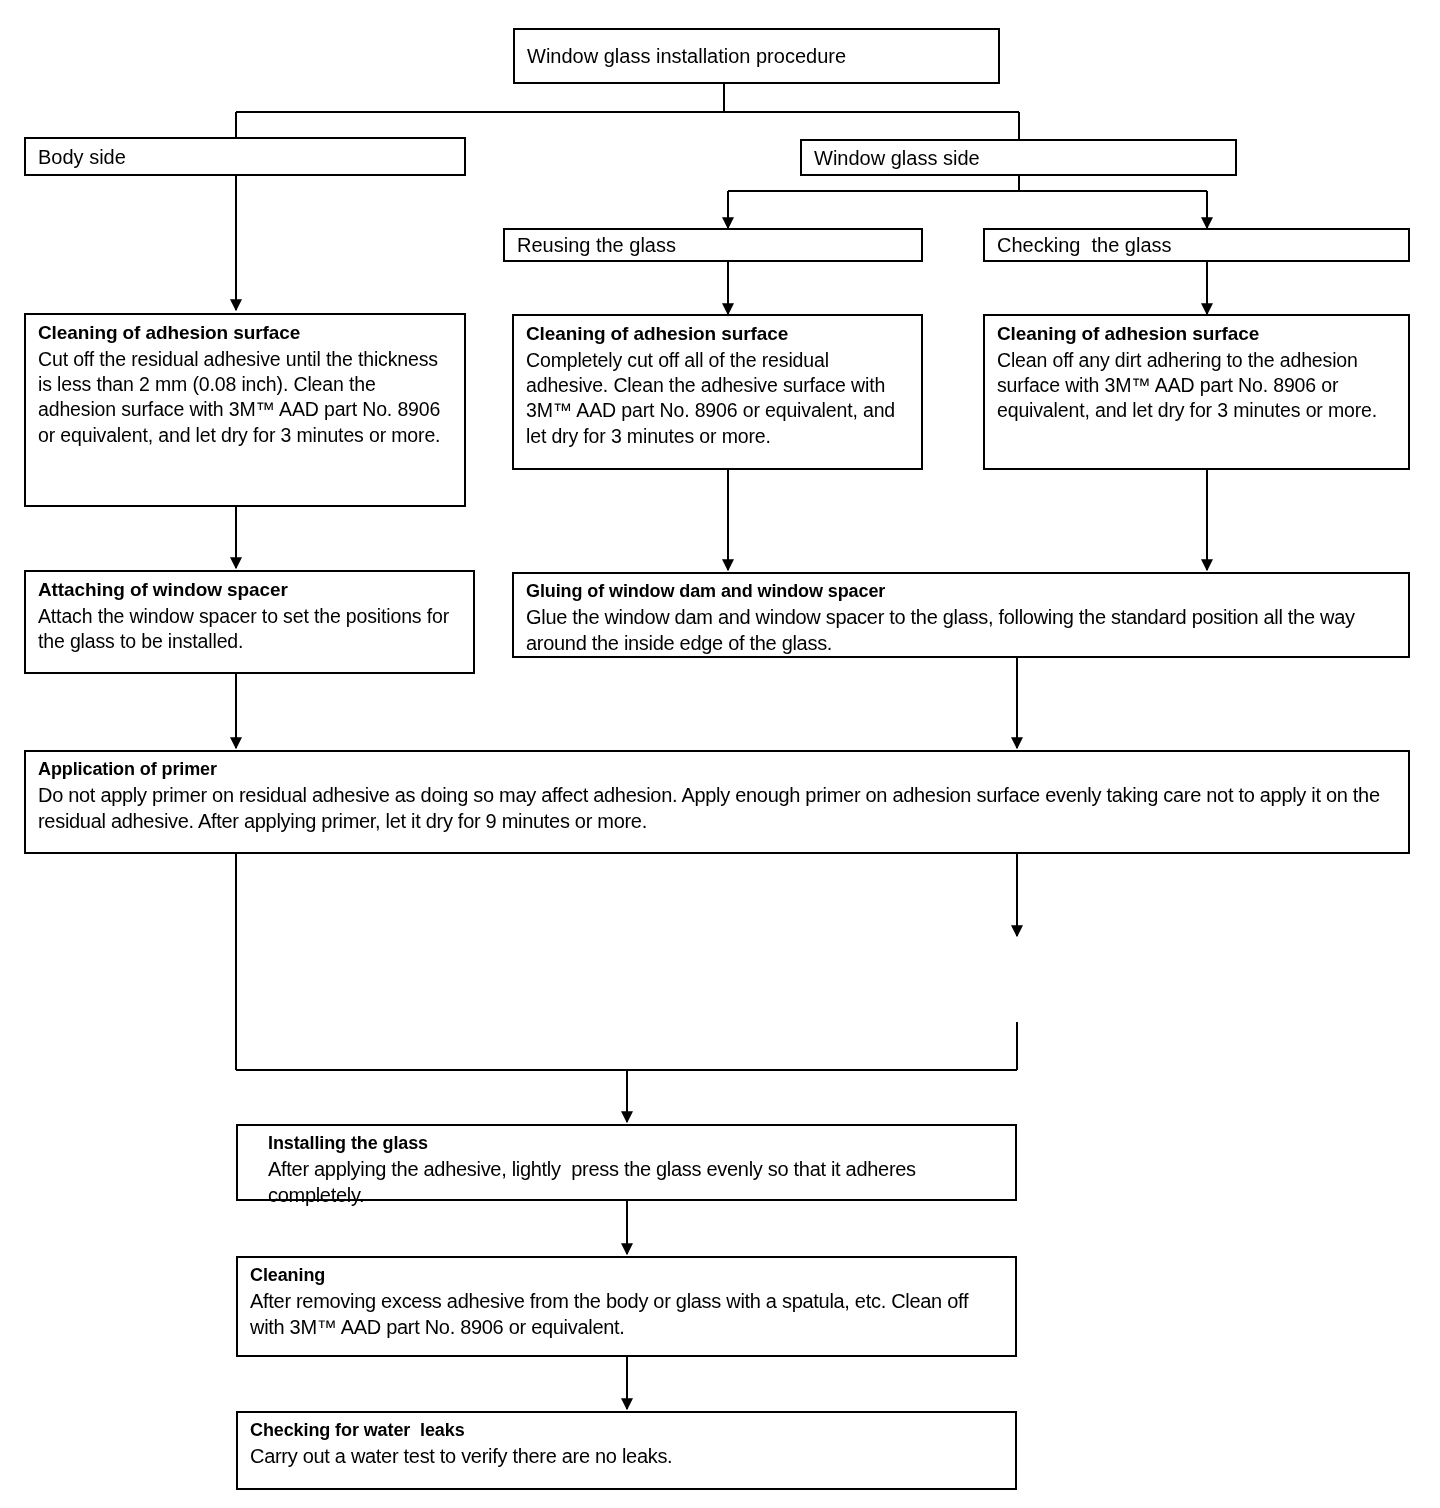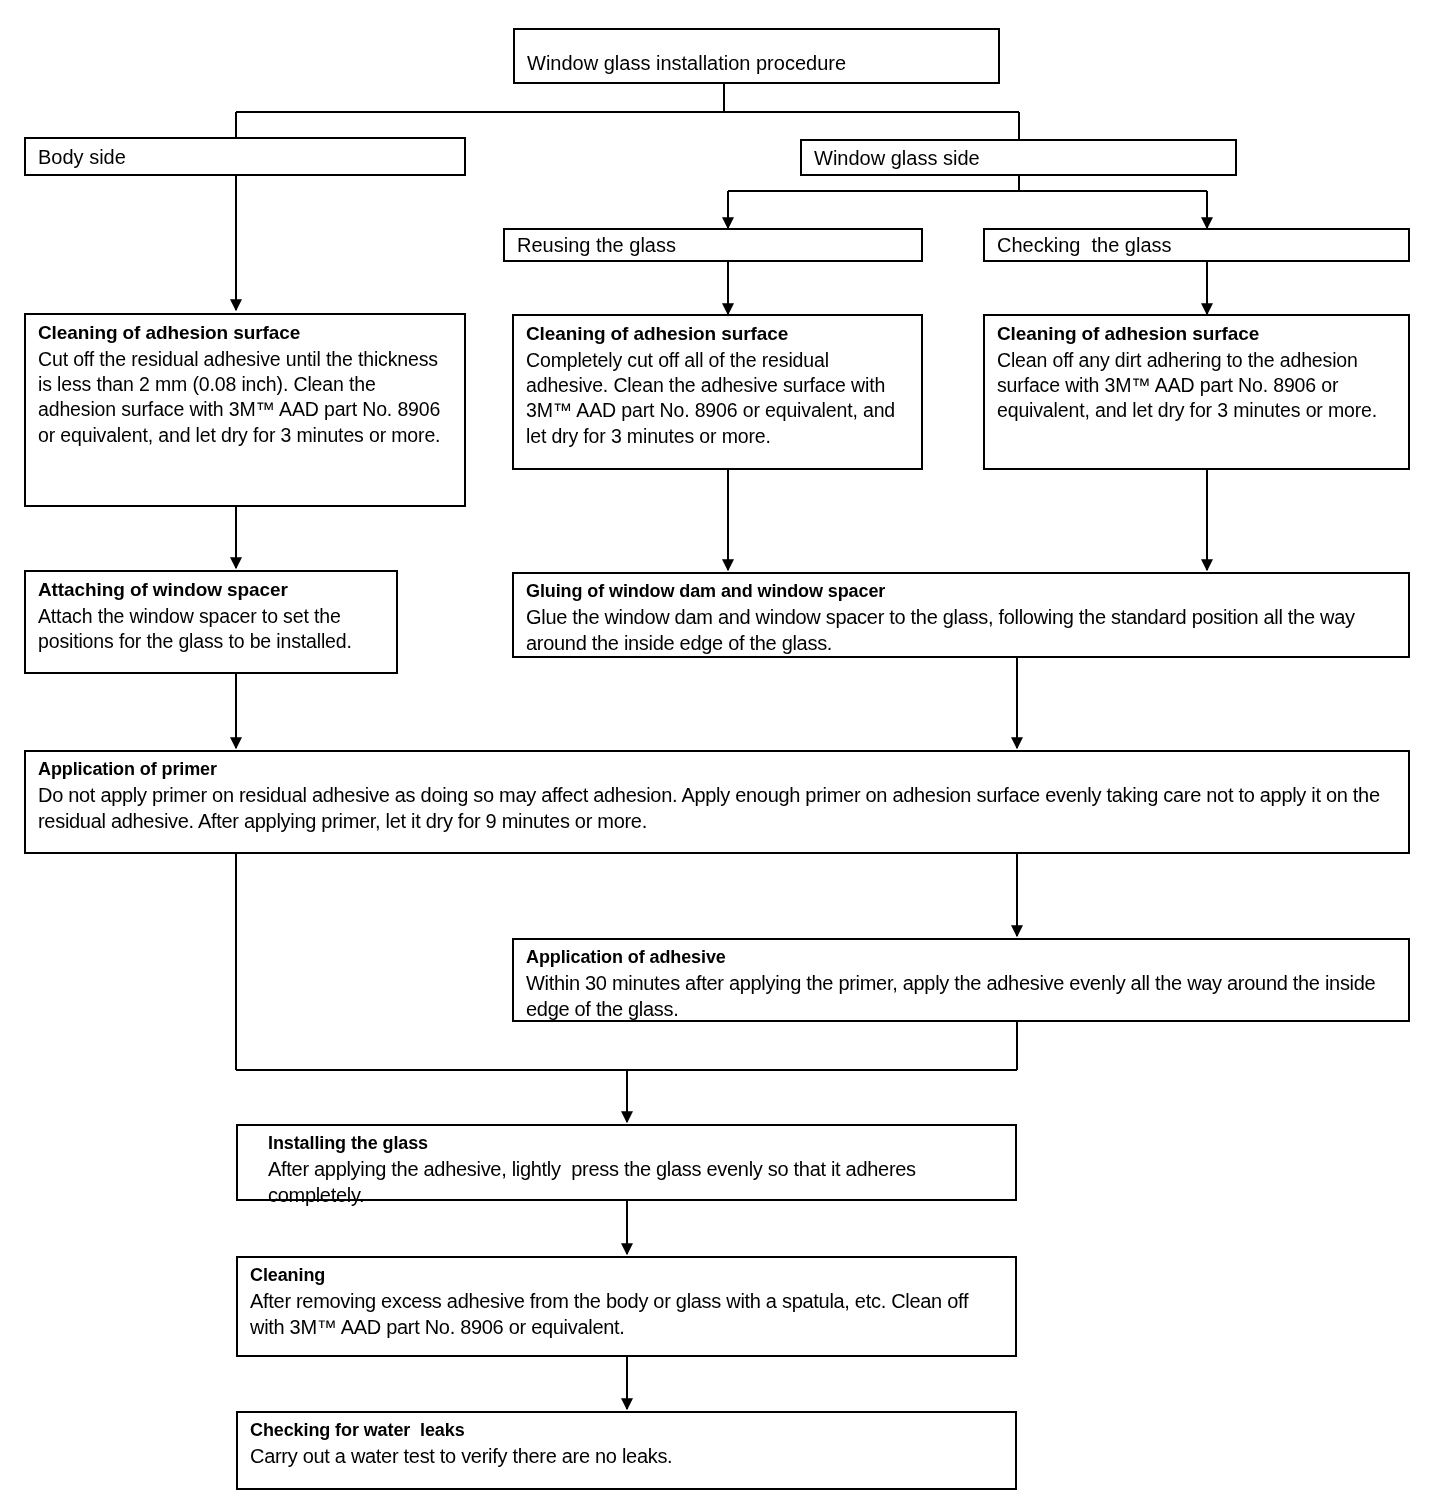--- a/index.html
+++ b/index.html
@@ -100,21 +100,21 @@
       <path d="M 236 854 L 236 1070"></path>
       <path d="M 1017 1022 L 1017 1070"></path>
       <path d="M 236 1070 L 1017 1070"></path>
       <path d="M 627 1070 L 627 1122" marker-end="url(#arrow)"></path>
 
       <path d="M 627 1201 L 627 1254" marker-end="url(#arrow)"></path>
       <path d="M 627 1357 L 627 1409" marker-end="url(#arrow)"></path>
     </g>
   </svg>
 
-  <div class="node plain" style="left:513px; top:28px; width:487px; height:56px;align-items:flex-end;">
+  <div class="node plain" style="left:513px; top:28px; width:487px; height:56px;">
     <span class="label">Window glass installation procedure</span>
   </div>
 
   <div class="node plain" style="left:24px; top:137px; width:442px; height:39px;">
     <span class="label">Body side</span>
   </div>
 
   <div class="node plain" style="left:800px; top:139px; width:437px; height:37px;">
     <span class="label">Window glass side</span>
   </div>
@@ -135,39 +135,35 @@
   <div class="node narrow" style="left:512px; top:314px; width:411px; height:156px;">
     <div class="title">Cleaning of adhesion surface</div>
     <div class="body">Completely cut off all of the residual adhesive. Clean the adhesive surface with 3M™ AAD part No. 8906 or equivalent, and let dry for 3 minutes or more.</div>
   </div>
 
   <div class="node narrow" style="left:983px; top:314px; width:427px; height:156px;">
     <div class="title">Cleaning of adhesion surface</div>
     <div class="body">Clean off any dirt adhering to the adhesion surface with 3M™ AAD part No. 8906 or equivalent, and let dry for 3 minutes or more.</div>
   </div>
 
-  <div class="node narrow" style="left:24px; top:570px; width:374px; height:104px;">
+  <div class="node narrow" style="left:24px; top:570px; width:451px; height:104px;">
     <div class="title">Attaching of window spacer</div>
     <div class="body">Attach the window spacer to set the positions for the glass to be installed.</div>
   </div>
 
   <div class="node wide" style="left:512px; top:572px; width:898px; height:86px;">
     <div class="title">Gluing of window dam and window spacer</div>
     <div class="body">Glue the window dam and window spacer to the glass, following the standard position all the way around the inside edge of the glass.</div>
   </div>
 
   <div class="node wide" style="left:24px; top:750px; width:1386px; height:104px;">
     <div class="title">Application of primer</div>
     <div class="body">Do not apply primer on residual adhesive as doing so may affect adhesion. Apply enough primer on adhesion surface evenly taking care not to apply it on the residual adhesive. After applying primer, let it dry for 9 minutes or more.</div>
   </div>
 
-  <div class="node wide" style="left:512px; top:938px; width:898px; height:84px;">
-    <div class="title">Application of adhesive</div>
-    <div class="body">Within 30 minutes after applying the primer, apply the adhesive evenly all the way around the inside edge of the glass.</div>
-  </div>
 
   <div class="node wide" style="left:236px; top:1124px; width:781px; height:77px;padding-left:30px;">
     <div class="title">Installing the glass</div>
     <div class="body">After applying the adhesive, lightly  press the glass evenly so that it adheres completely.</div>
   </div>
 
   <div class="node wide" style="left:236px; top:1256px; width:781px; height:101px;">
     <div class="title">Cleaning</div>
     <div class="body">After removing excess adhesive from the body or glass with a spatula, etc. Clean off  with 3M™ AAD part No. 8906 or equivalent.</div>
   </div>

